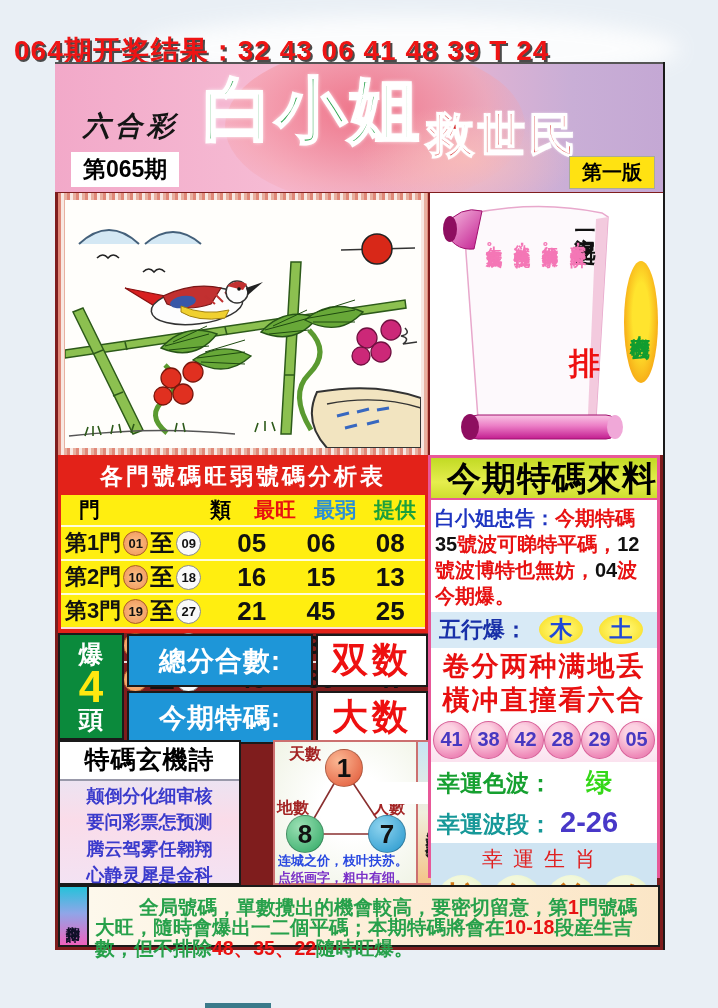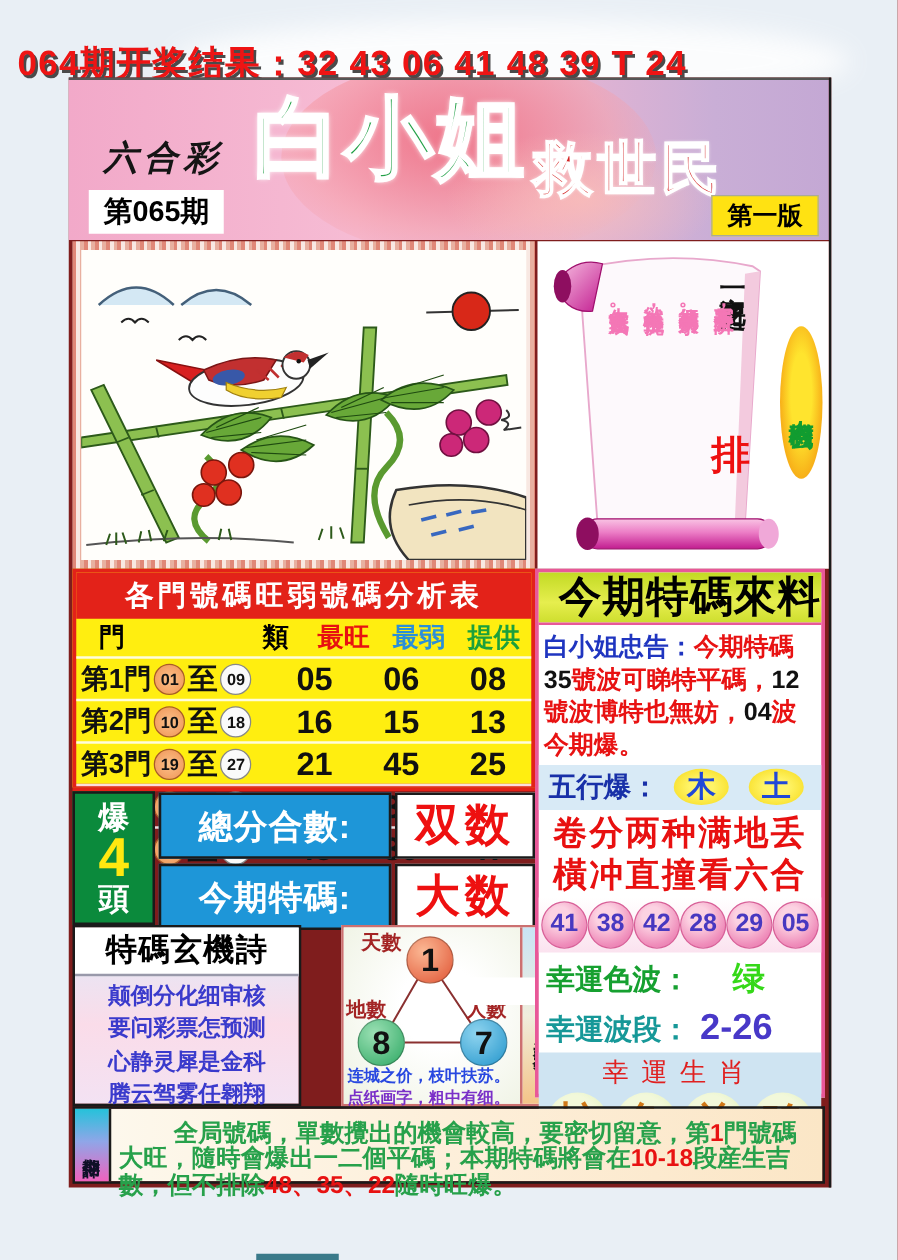--- a/index.html
+++ b/index.html
@@ -378,22 +378,22 @@
           </div>
         </div>
     </div>
 
     <div id="mystic">
       <div id="mystic-title">特碼玄機詩</div>
       <div id="mystic-lines">
 
       <div>颠倒分化细审核</div>
           <div>要问彩票怎预测</div>
+          <div>腾云驾雾任翱翔</div>
           <div>心静灵犀是金科</div>
-          <div>腾云驾雾任翱翔</div>
         </div>
     </div>
 
     <div id="trinity">
       <div id="tri-main">
         <svg width="145" height="145" viewBox="0 0 145 145" xmlns="http://www.w3.org/2000/svg">
           <path d="M68,26 L30,92 M68,26 L112,92 M30,92 L112,92" stroke="#8a3030" stroke-width="1.6" fill="none"></path>
         </svg>
         <span class="tri-label" style="left:14px;top:2px;">天數</span>
         <div class="tri-ball" id="ball-heaven">1</div>

